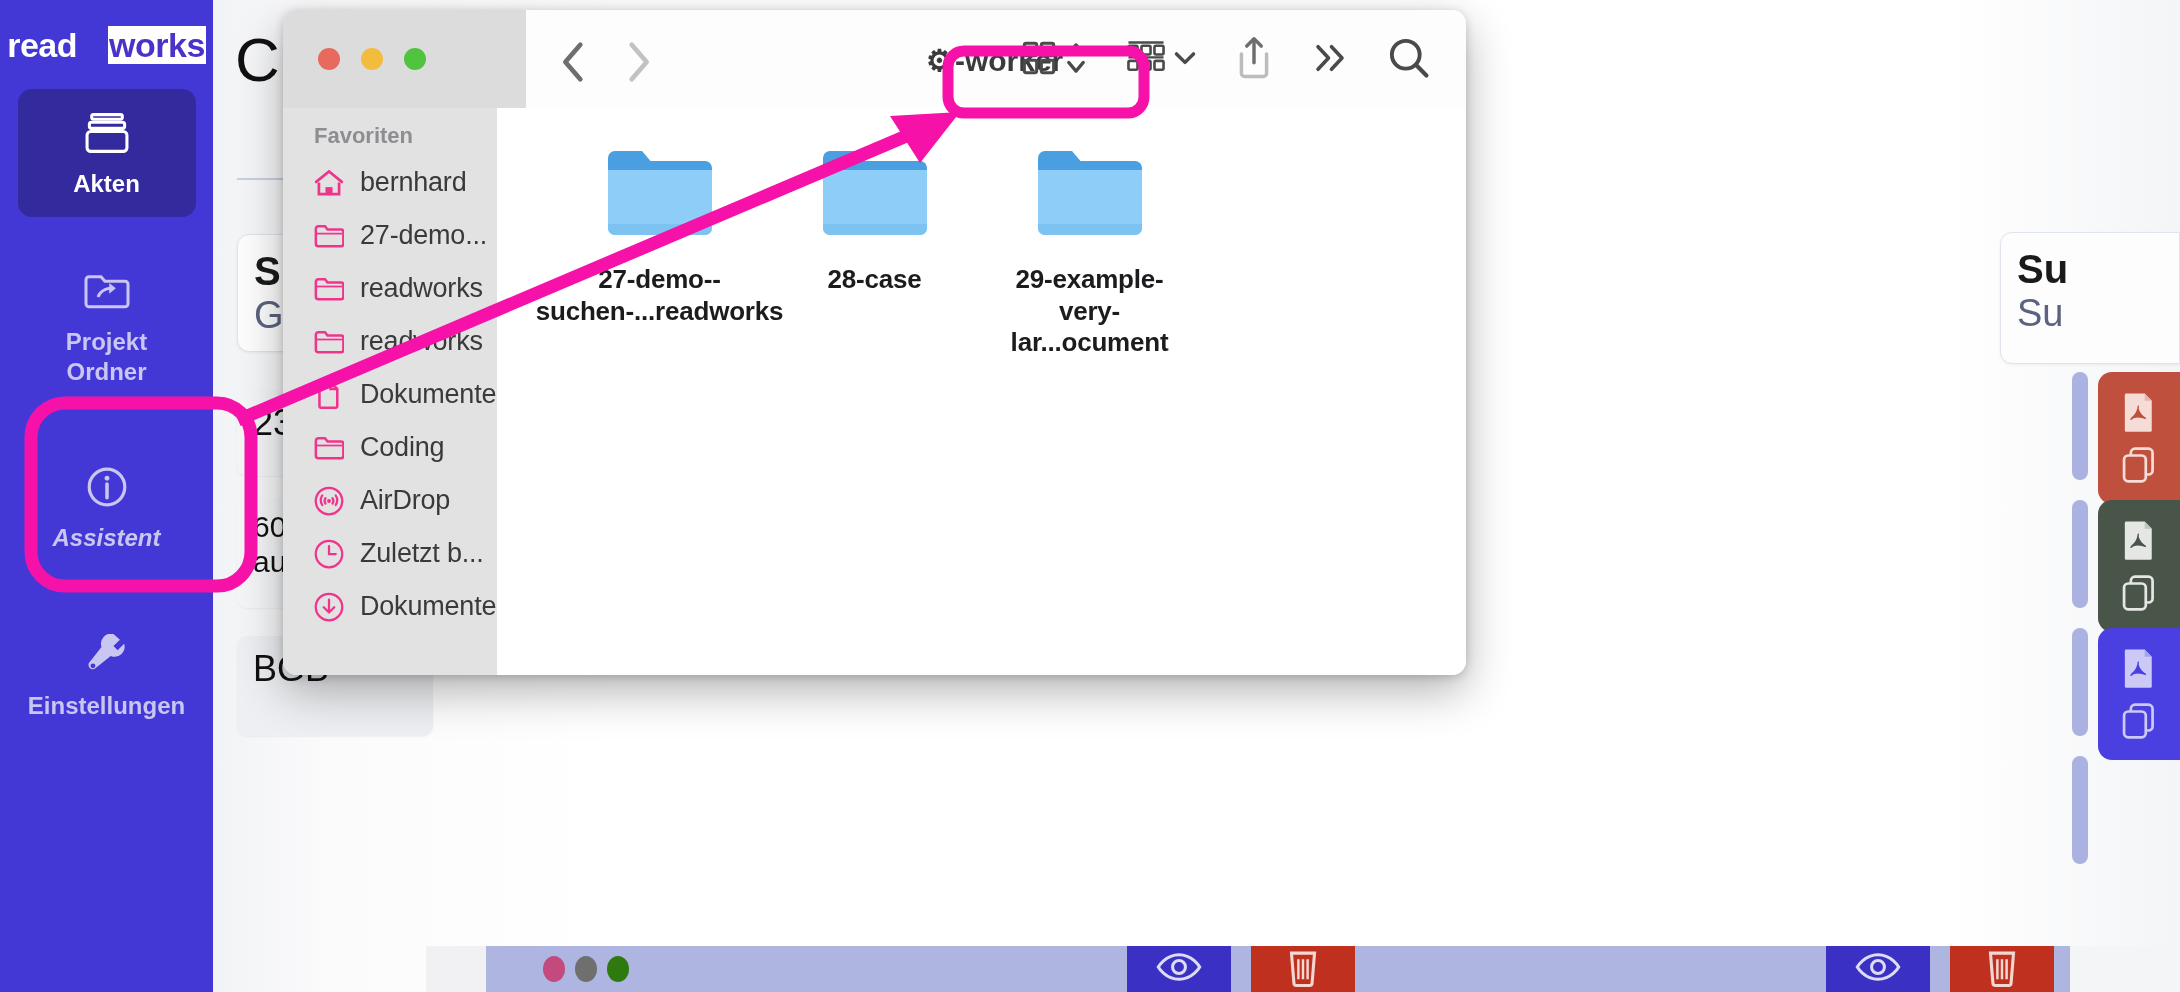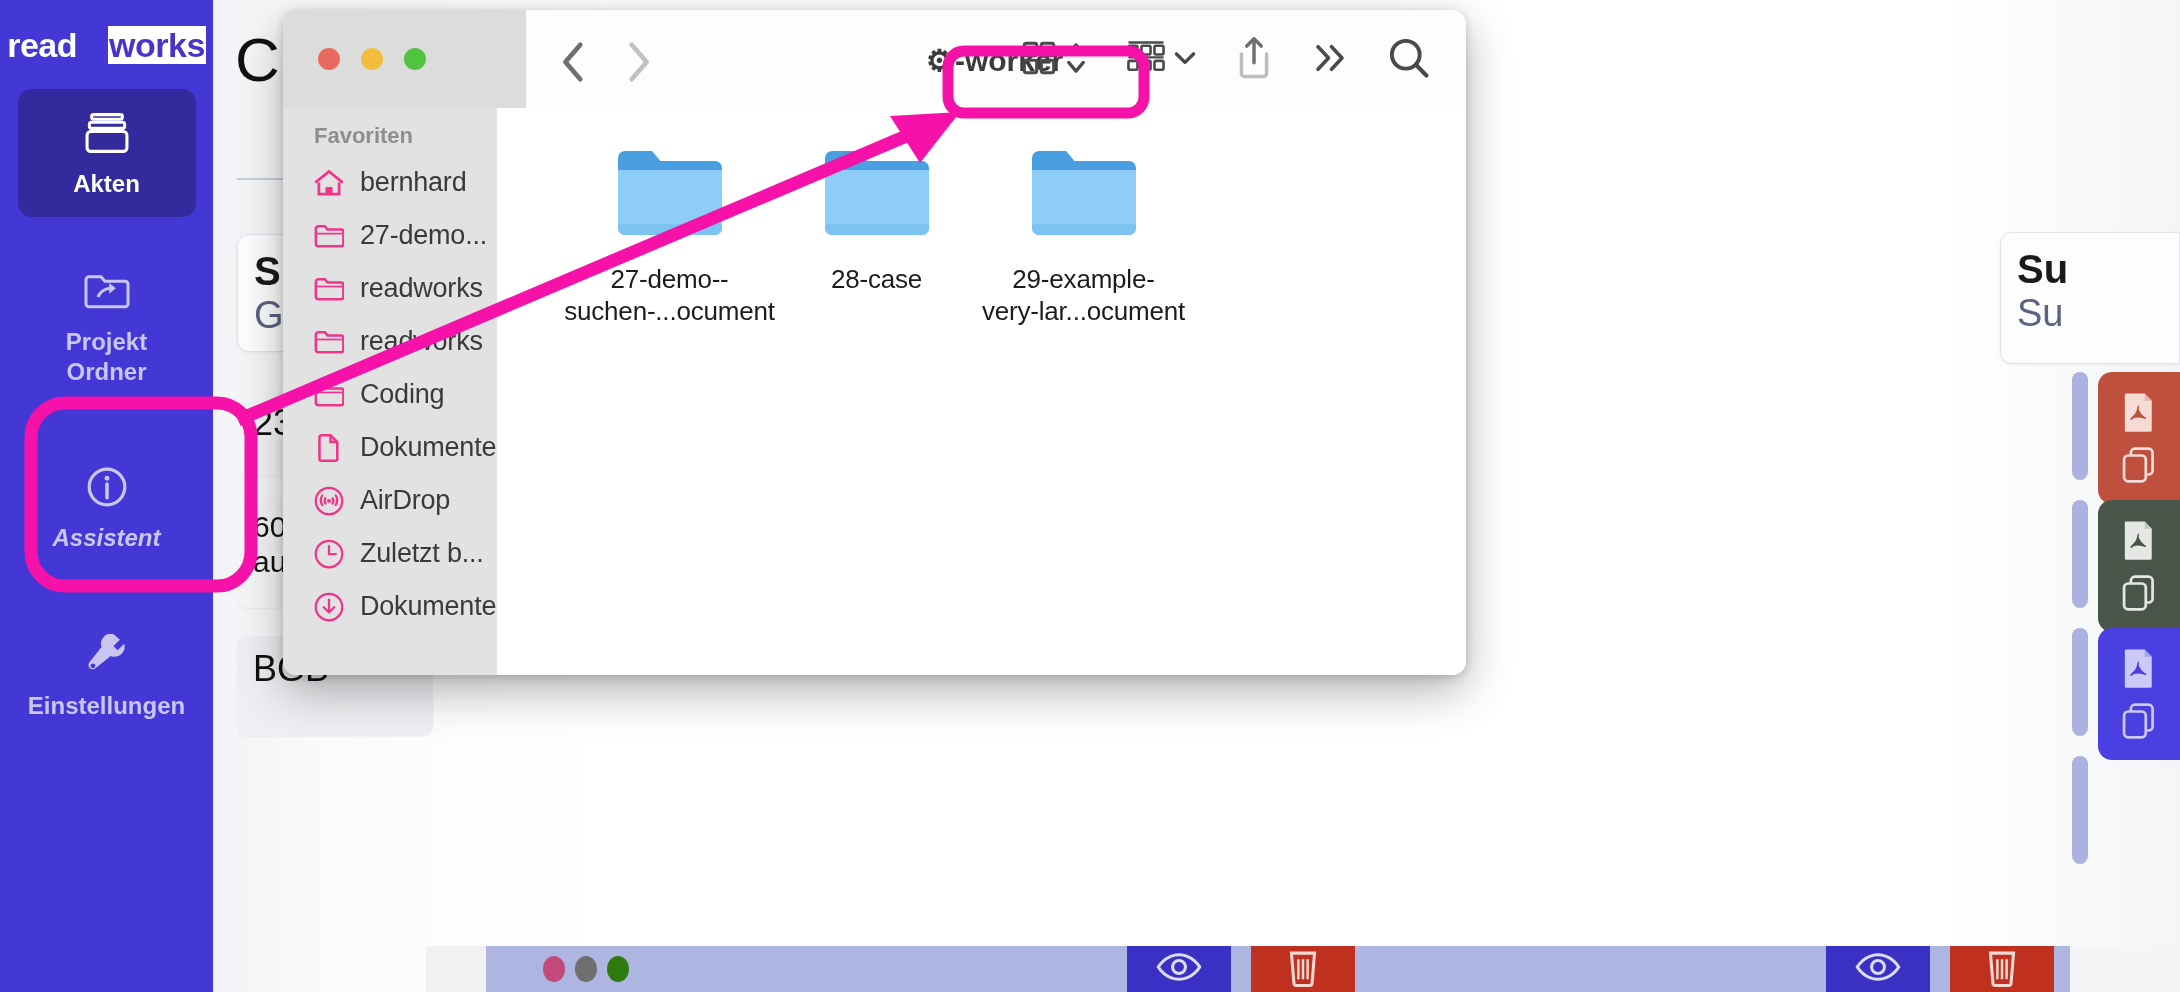--- a/index.html
+++ b/index.html
@@ -88,21 +88,21 @@
   .chev { width:30px; height:40px; }
   .f-title {
     position:absolute; left:400px; top:33px;
     font-size:30px; font-weight:700; color:#3b3b3d;
     display:flex; align-items:center; gap:2px; white-space:nowrap;
   }
   .f-tools { position:absolute; right:36px; top:26px; display:flex; align-items:center; gap:40px; }
   .f-tools .ti { display:flex; align-items:center; gap:9px; }
 
   .f-body { position:absolute; left:243px; top:98px; right:0; bottom:0; background:#fff; }
-  .folders { position:absolute; left:40px; top:36px; display:flex; gap:0; }
+  .folders { position:absolute; left:30px; top:36px; display:flex; gap:8px;font-weight:bold; }
   .folder-cell { width:207px; display:flex; flex-direction:column; align-items:center; }
   .folder-name { margin-top:18px; font-size:26px; color:#1c1c1e; text-align:center; line-height:1.22; letter-spacing:-0.2px; }
 
   
   .anno { position:absolute; left:0; top:0; width:2180px; height:992px; pointer-events:none; }
 </style>
 </head>
 <body>
 
 <div id="root">
@@ -332,36 +332,36 @@
             <svg width="30" height="26" viewBox="0 0 24 20">
                 <path d="M1.5 4.2a2 2 0 0 1 2-2h5.3l2 2.6h10.7a2 2 0 0 1 2 2v9.4a2 2 0 0 1-2 2h-18a2 2 0 0 1-2-2z" fill="none" stroke="#f0348c" stroke-width="2"></path>
                 <path d="M1.5 8h21" stroke="#f0348c" stroke-width="1.4"></path>
               </svg>
           </span>
           <span class="fi-label">readworks</span>
         </div>
 
         <div class="fav-item">
           <span class="fi-ico">
+            <svg width="26" height="28" viewBox="0 0 18 22">
+                <path d="M1.5 2.4a1.4 1.4 0 0 1 1.4-1.4h7.3l5.3 5.3v13.3a1.4 1.4 0 0 1-1.4 1.4H2.9a1.4 1.4 0 0 1-1.4-1.4z" fill="none" stroke="#f0348c" stroke-width="2"></path>
+                <path d="M10.2 1v5.3h5.3" fill="none" stroke="#f0348c" stroke-width="2"></path>
+              </svg>
+          </span>
+          <span class="fi-label">Dokumente</span>
+        </div>
+
+        <div class="fav-item">
+          <span class="fi-ico">
             <svg width="30" height="26" viewBox="0 0 24 20">
                 <path d="M1.5 4.2a2 2 0 0 1 2-2h5.3l2 2.6h10.7a2 2 0 0 1 2 2v9.4a2 2 0 0 1-2 2h-18a2 2 0 0 1-2-2z" fill="none" stroke="#f0348c" stroke-width="2"></path>
                 <path d="M1.5 8h21" stroke="#f0348c" stroke-width="1.4"></path>
               </svg>
           </span>
           <span class="fi-label">Coding</span>
-        </div>
-
-        <div class="fav-item">
-          <span class="fi-ico">
-            <svg width="26" height="28" viewBox="0 0 18 22">
-                <path d="M1.5 2.4a1.4 1.4 0 0 1 1.4-1.4h7.3l5.3 5.3v13.3a1.4 1.4 0 0 1-1.4 1.4H2.9a1.4 1.4 0 0 1-1.4-1.4z" fill="none" stroke="#f0348c" stroke-width="2"></path>
-                <path d="M10.2 1v5.3h5.3" fill="none" stroke="#f0348c" stroke-width="2"></path>
-              </svg>
-          </span>
-          <span class="fi-label">Dokumente</span>
         </div>
 
 
         <div class="fav-item">
           <span class="fi-ico">
             <svg width="30" height="30" viewBox="0 0 24 24">
                 <circle cx="12" cy="12" r="10.6" fill="none" stroke="#f0348c" stroke-width="1.8"></circle>
                 <path d="M6.6 15.2a7 7 0 0 1 0-7.6M17.4 15.2a7 7 0 0 0 0-7.6" fill="none" stroke="#f0348c" stroke-width="1.8" stroke-linecap="round"></path>
                 <path d="M9.2 14a3.6 3.6 0 0 1 0-4.2M14.8 14a3.6 3.6 0 0 0 0-4.2" fill="none" stroke="#f0348c" stroke-width="1.8" stroke-linecap="round"></path>
                 <circle cx="12" cy="12" r="1.6" fill="#f0348c"></circle>
@@ -476,21 +476,21 @@
 
         <div class="folder-cell">
           <span>
             <svg width="112" height="98" viewBox="0 0 112 98">
               <path d="M4 14a7 7 0 0 1 7-7h27l8.5 10H101a7 7 0 0 1 7 7v10H4z" fill="#4a9fe0"></path>
               <path d="M4 26h104v58a7 7 0 0 1-7 7H11a7 7 0 0 1-7-7z" fill="#8dcdf7"></path>
               <path d="M4 80h104v4a7 7 0 0 1-7 7H11a7 7 0 0 1-7-7z" fill="#7cc3f2"></path>
             </svg>
           </span>
           <div class="folder-name">
-            <span>27-demo--</span><br><span>suchen-...ocument</span>
+            <span>27-demo--</span><br><span>suchen-...readworks</span>
           </div>
         </div>
 
         <div class="folder-cell">
           <span>
             <svg width="112" height="98" viewBox="0 0 112 98">
               <path d="M4 14a7 7 0 0 1 7-7h27l8.5 10H101a7 7 0 0 1 7 7v10H4z" fill="#4a9fe0"></path>
               <path d="M4 26h104v58a7 7 0 0 1-7 7H11a7 7 0 0 1-7-7z" fill="#8dcdf7"></path>
               <path d="M4 80h104v4a7 7 0 0 1-7 7H11a7 7 0 0 1-7-7z" fill="#7cc3f2"></path>
             </svg>

